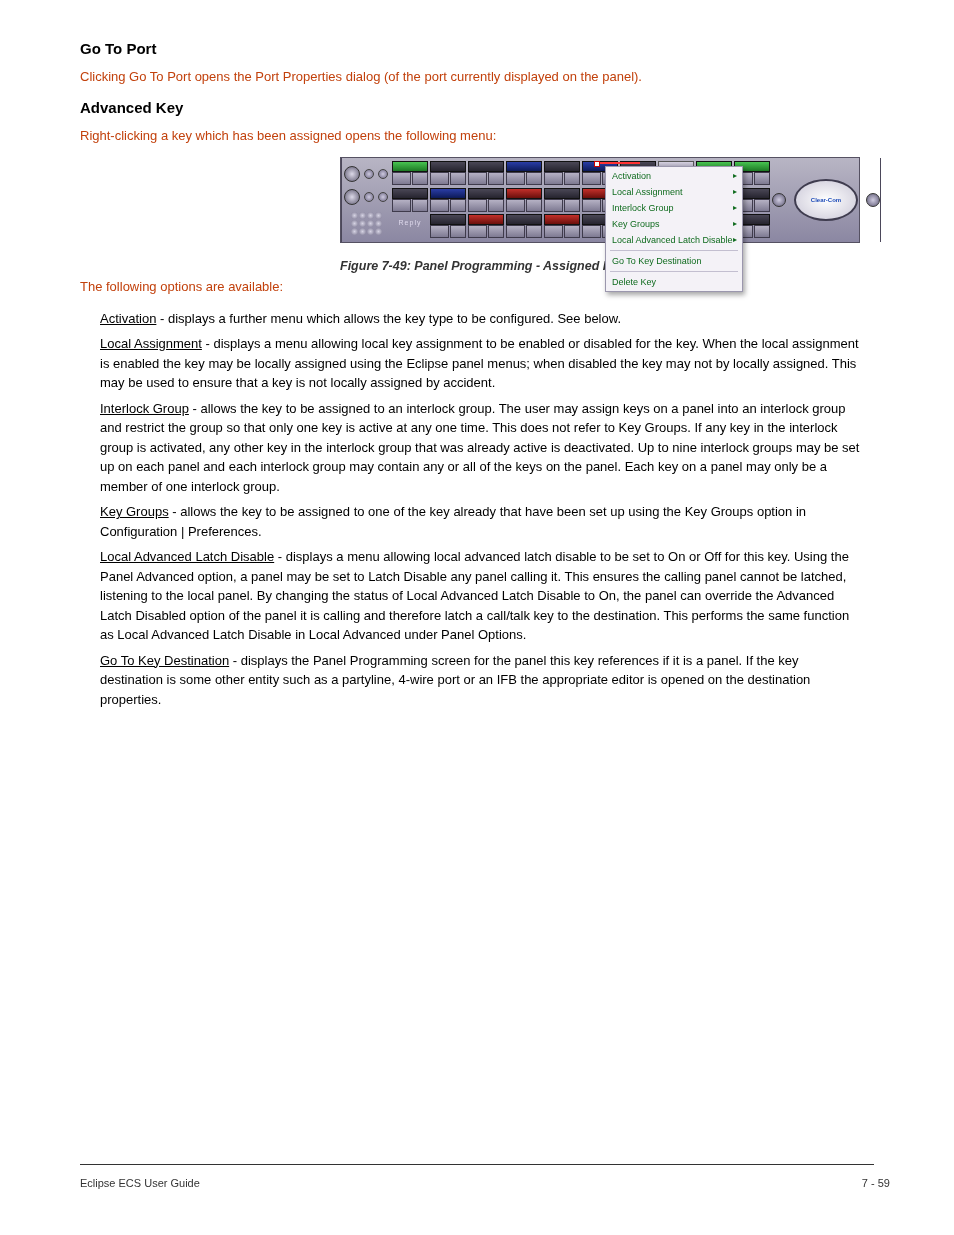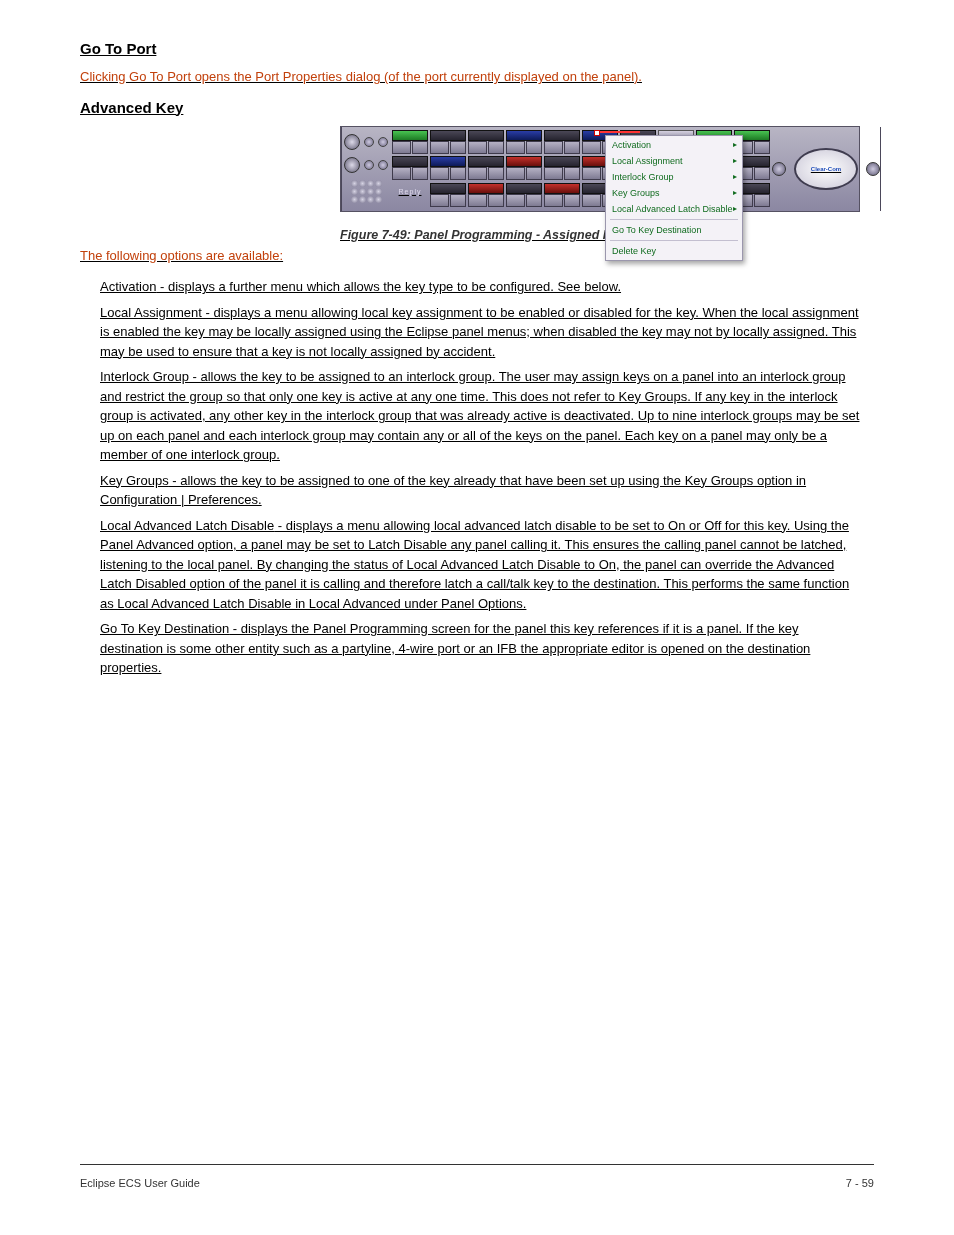--- a/index.html
+++ b/index.html
@@ -7,21 +7,20 @@
     padding: 0;
     background: #ffffff;
     font-family: Arial, sans-serif;
     width: 954px;
   }
   .page {
     padding: 40px 80px 40px 80px;
     box-sizing: border-box;
     min-height: 1235px;
     position: relative;
-    text-decoration: underline;
   }
   .section-title {
     font-size: 15px;
     font-weight: bold;
     color: #000;
     margin: 0 0 10px 0;
   }
   .para {
     font-size: 13px;
     color: #c2410c;
@@ -45,21 +44,21 @@
   .def-row { margin: 0 0 6px 20px; font-size: 13px; line-height: 1.5; }
   .term { text-decoration: underline; }
   .footer-rule {
     position: absolute;
     left: 80px; right: 80px;
     bottom: 70px;
     border-top: 1px solid #333;
   }
   .footer {
     position: absolute;
-    left: 80px; right: 80px; bottom: 46px;
+    left: 80px; right: 64px; bottom: 46px;
     display: flex; justify-content: space-between;
     font-size: 11px; color: #333;
   }
 
   
   .panel-wrap {
     width: 520px;
     background:#ffffff;
     padding:0 0 6px 0;
   }
@@ -153,20 +152,21 @@
 </style>
 </head>
 <body>
 
 <div class="page">
 
   <div class="section-title">Go To Port</div>
   <div class="para">Clicking Go To Port opens the Port Properties dialog (of the port currently displayed on the panel).</div>
 
   <div class="section-title">Advanced Key</div>
+  <div class="para">Right-clicking a key which has been assigned opens the following menu:</div>
 
   <div class="figure-block">
     <div class="panel-wrap">
       <div class="panel">
         <div class="ear"></div>
 
         <div class="connectors">
           <div class="conn-row">
             <span class="xlr"></span>
             <span class="dot"></span>

